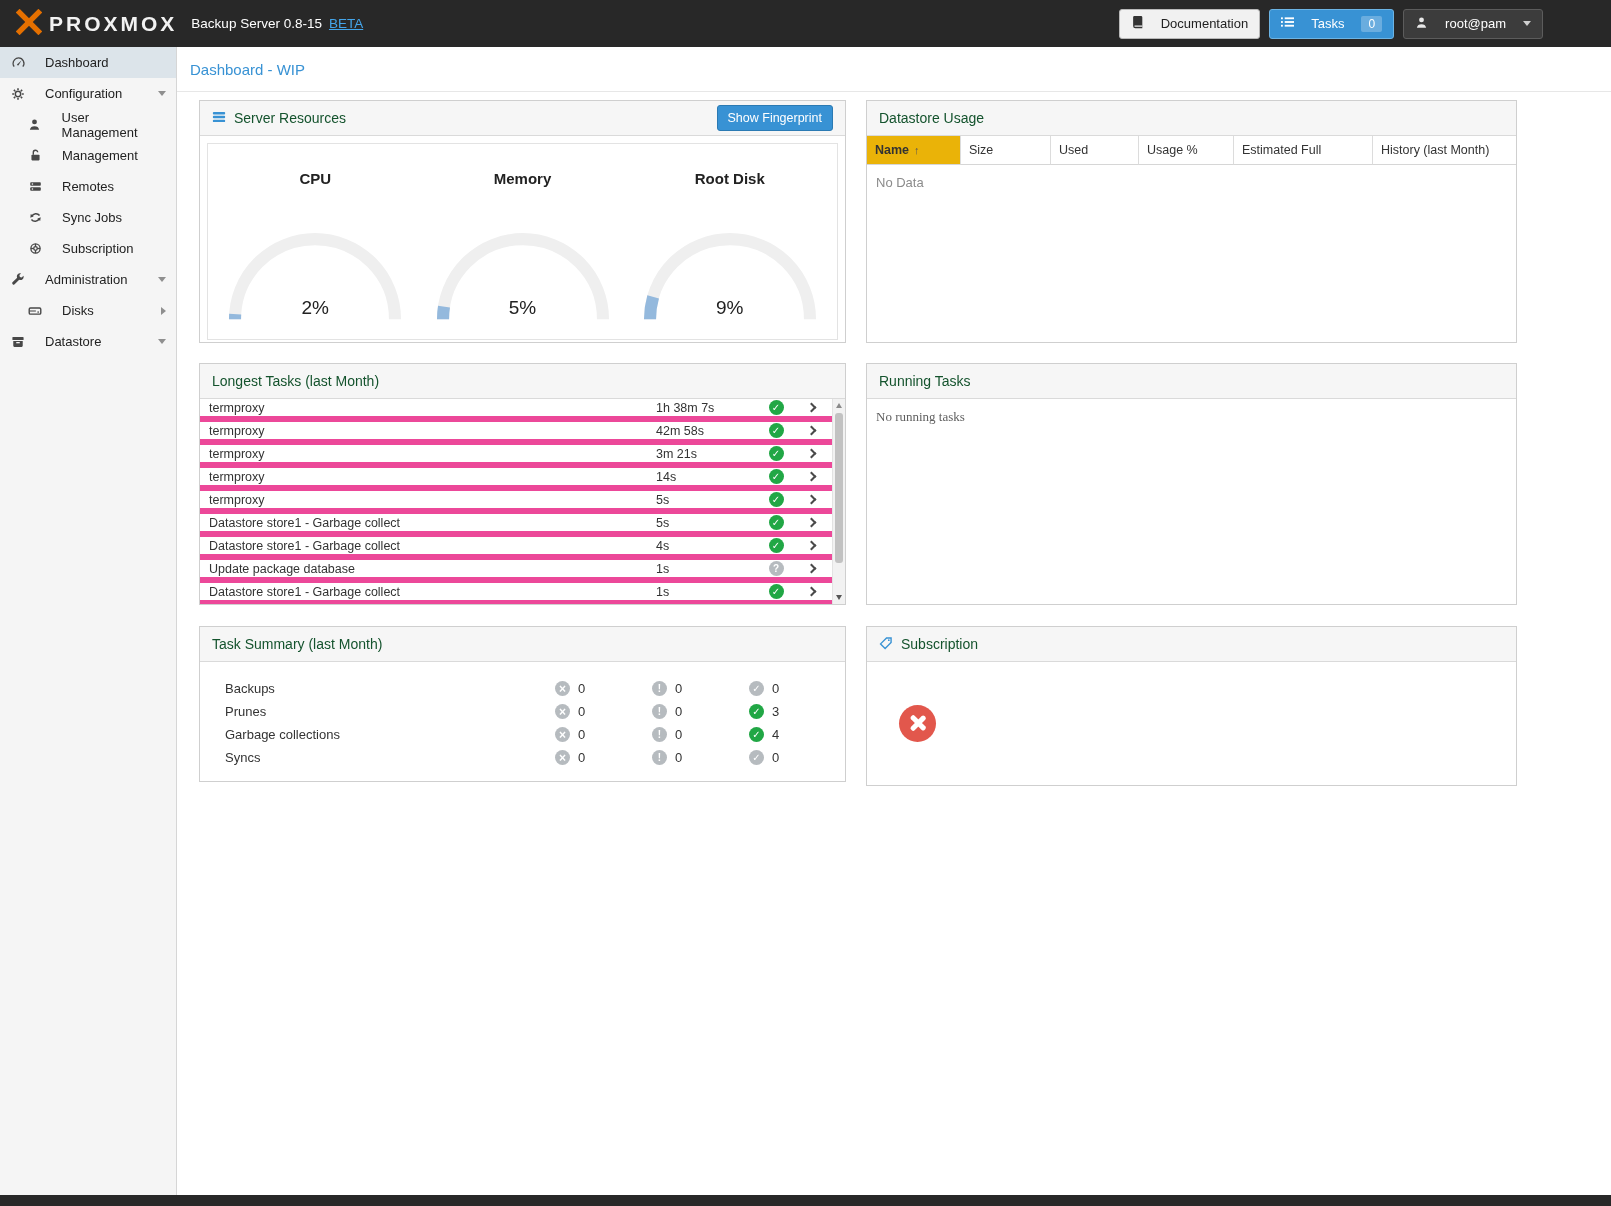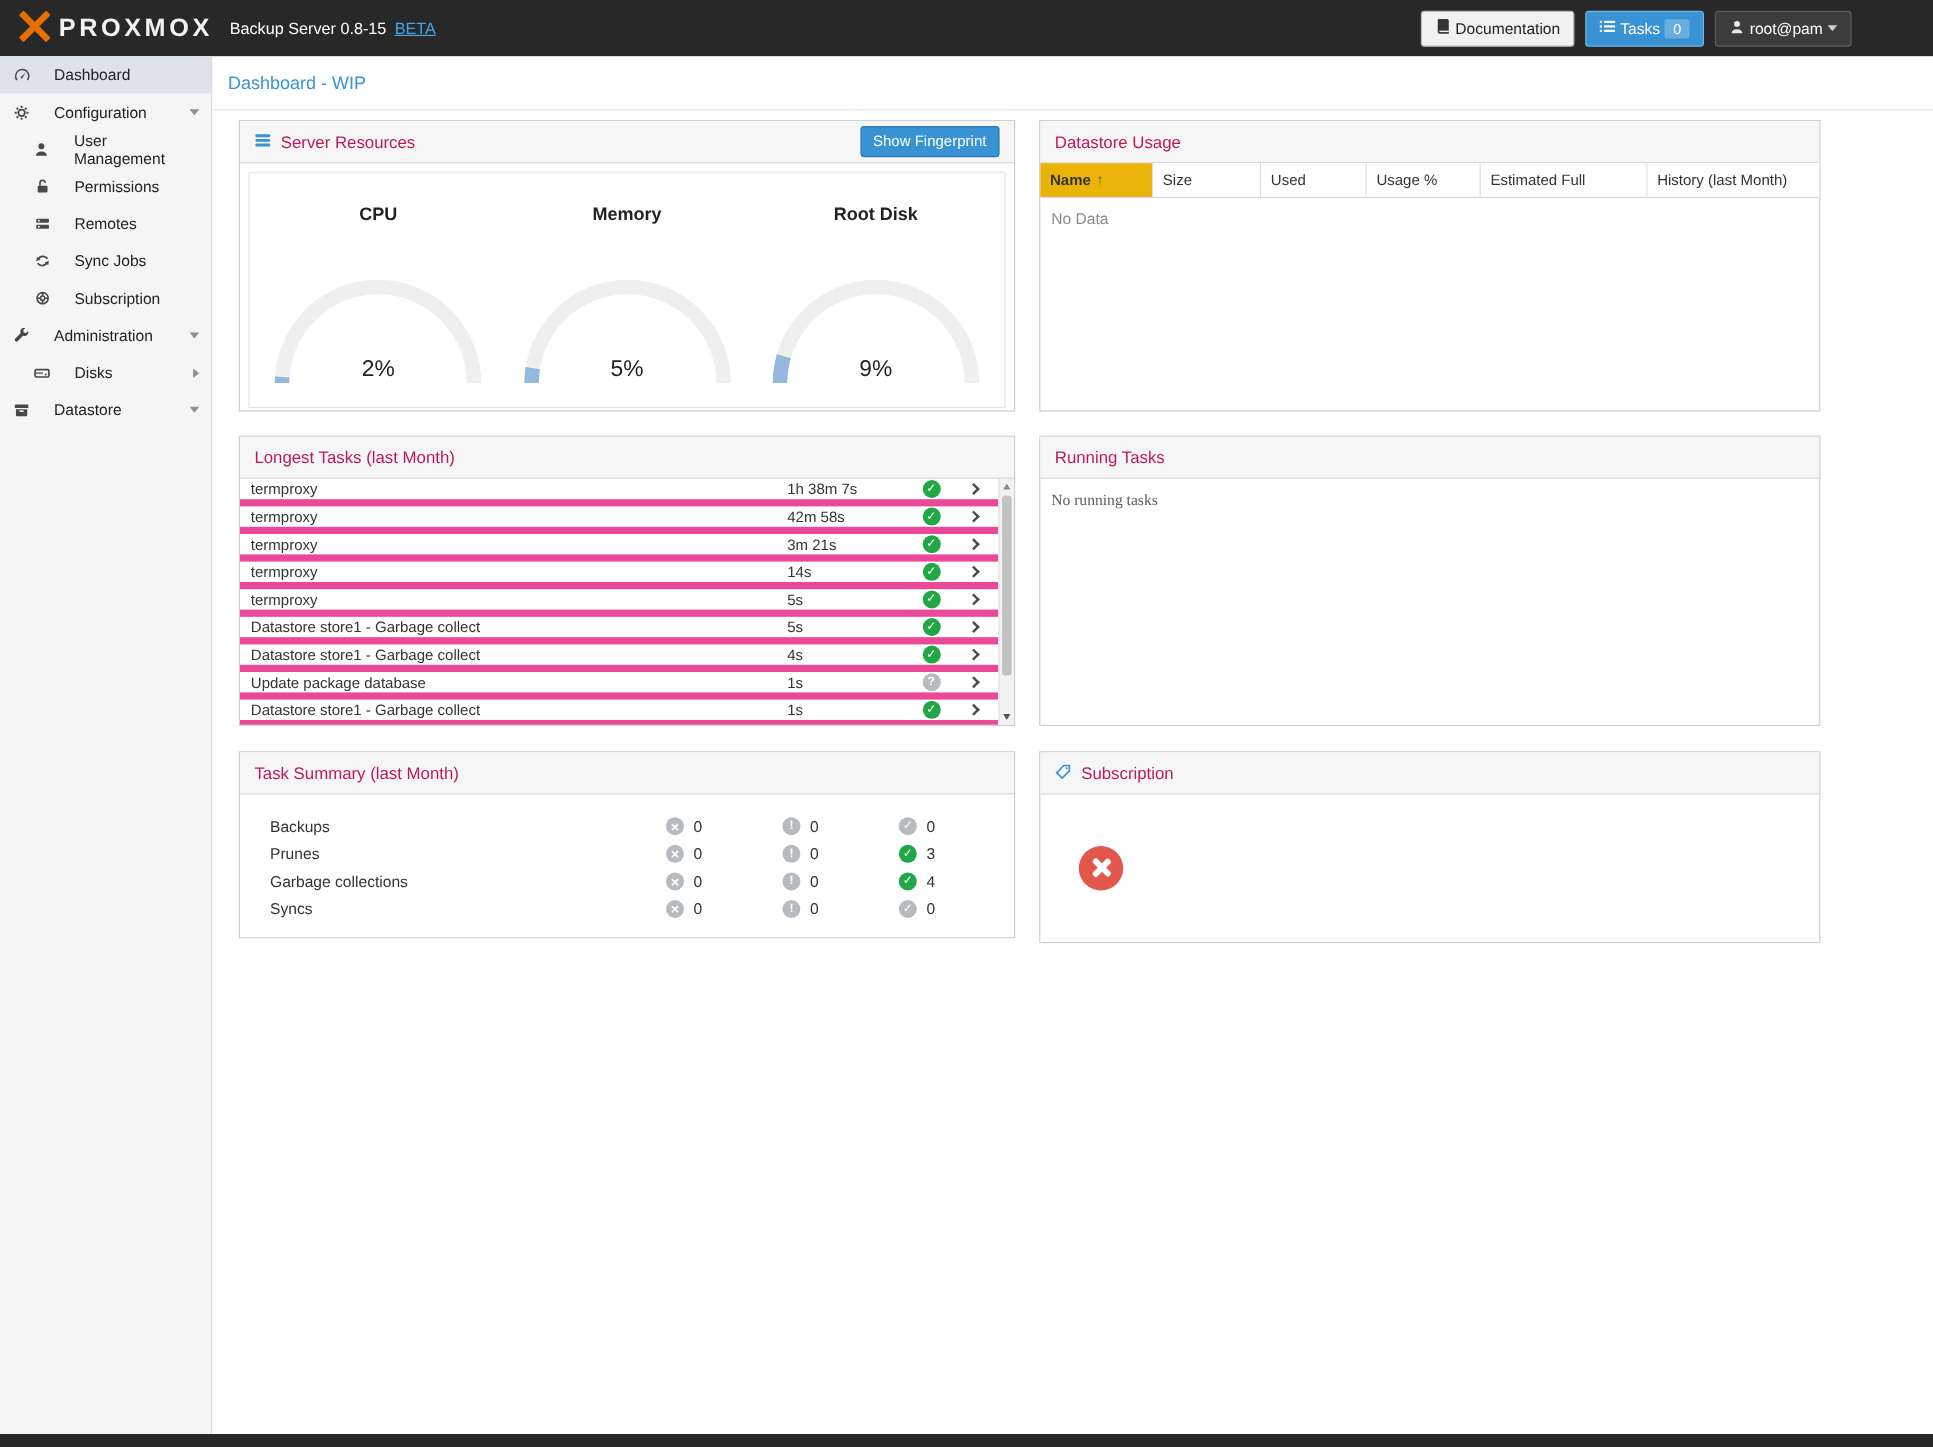--- a/index.html
+++ b/index.html
@@ -11,21 +11,21 @@
   [data-interactable="true"]{ cursor:pointer; }
 
   
   .topbar{ position:absolute; left:0; top:0; width:1611px; height:47px; background:#282828;
            display:flex; align-items:center; padding:0 10px; color:#fff; }
   .logo{ display:flex; align-items:center; gap:7px; margin-left:6px; }
   .logo-text{ font-size:21px; font-weight:700; letter-spacing:3px; color:#f2f2f2; }
   .top-sub{ margin-left:14px; font-size:13.5px; color:#fff; }
   .beta{ margin-left:7px; color:#44a5ea; text-decoration:underline; font-size:13.5px; }
   .top-buttons{ margin-left:auto; margin-right:58px; display:flex; gap:9px; align-items:center; }
-  .btn{ height:30px; display:inline-flex; align-items:center; gap:4px; padding:0 11px;
+  .btn{ height:30px; display:inline-flex; align-items:center; gap:17px; padding:0 11px;
         border-radius:3px; font-size:13px; }
   .btn-doc{ background:#f1f1f1; border:1px solid #b9b9b9; color:#222; }
   .btn-tasks{ background:#3892d4; border:1px solid #6cb4e4; color:#fff; }
   .badge{ background:rgba(255,255,255,.25); padding:1px 7px; border-radius:2px; font-size:12px; }
   .btn-user{ background:#3c3c3c; border:1px solid #5c5c5c; color:#fff; }
   .caret-down{ width:0; height:0; border-left:4px solid transparent; border-right:4px solid transparent;
                border-top:5px solid #cfcfcf; }
 
   
   .sidebar{ position:absolute; left:0; top:47px; width:177px; height:1148px;
@@ -43,21 +43,21 @@
               border-left:5.5px solid #8f8f8f; }
 
   
   .main{ position:absolute; left:177px; top:47px; width:1434px; height:1148px; background:#fff; }
   .page-header{ height:45px; border-bottom:1px solid #e7e7e7; display:flex; align-items:center; padding-left:13px; }
   .page-title{ color:#3892d4; font-size:15px; }
 
   .panel{ position:absolute; background:#fff; border:1px solid #cfcfcf; }
   .panel-header{ height:35px; background:#f6f6f6; border-bottom:1px solid #dadada;
                  display:flex; align-items:center; padding:0 12px; gap:8px; }
-  .panel-title{ color:#be185d; font-size:14px; }
+  .panel-title{ color:#14532d; font-size:14px; }
   .spacer{ flex:1; }
   .btn-fingerprint{ background:#3892d4; border:1px solid #2b7ab3; color:#fff; font-size:12.5px;
                     padding:5px 10px; border-radius:3px; }
 
   
   .p-server   { left:22px;  top:53px;  width:647px; height:243px; }
   .p-usage    { left:689px; top:53px;  width:651px; height:243px; }
   .p-longest  { left:22px;  top:316px; width:647px; height:242px; }
   .p-running  { left:689px; top:316px; width:651px; height:242px; }
   .p-summary  { left:22px;  top:579px; width:647px; height:156px; }
@@ -226,21 +226,21 @@
     <span data-interactable="false">User Management</span>
   </div>
 
   <div class="side-item child" data-interactable="true">
     <span class="side-icon" data-interactable="false">
       <svg width="13" height="13" viewBox="0 0 16 16">
         <rect x="3" y="7" width="10" height="7" rx="1"></rect>
         <path fill="none" stroke="#484848" stroke-width="1.7" d="M5.3 7V4.4a2.7 2.7 0 0 1 5.4-.3"></path>
       </svg>
     </span>
-    <span data-interactable="false">Permissions</span>
+    <span data-interactable="false">Management</span>
   </div>
 
   <div class="side-item child" data-interactable="true">
     <span class="side-icon" data-interactable="false">
       <svg width="13" height="13" viewBox="0 0 16 16">
         <rect x="1.5" y="2.8" width="13" height="4.2" rx="1"></rect>
           <rect x="1.5" y="9" width="13" height="4.2" rx="1"></rect>
         <circle cx="4.2" cy="4.9" r="1" fill="#f5f5f5"></circle>
           <circle cx="4.2" cy="11.1" r="1" fill="#f5f5f5"></circle>
       </svg>

